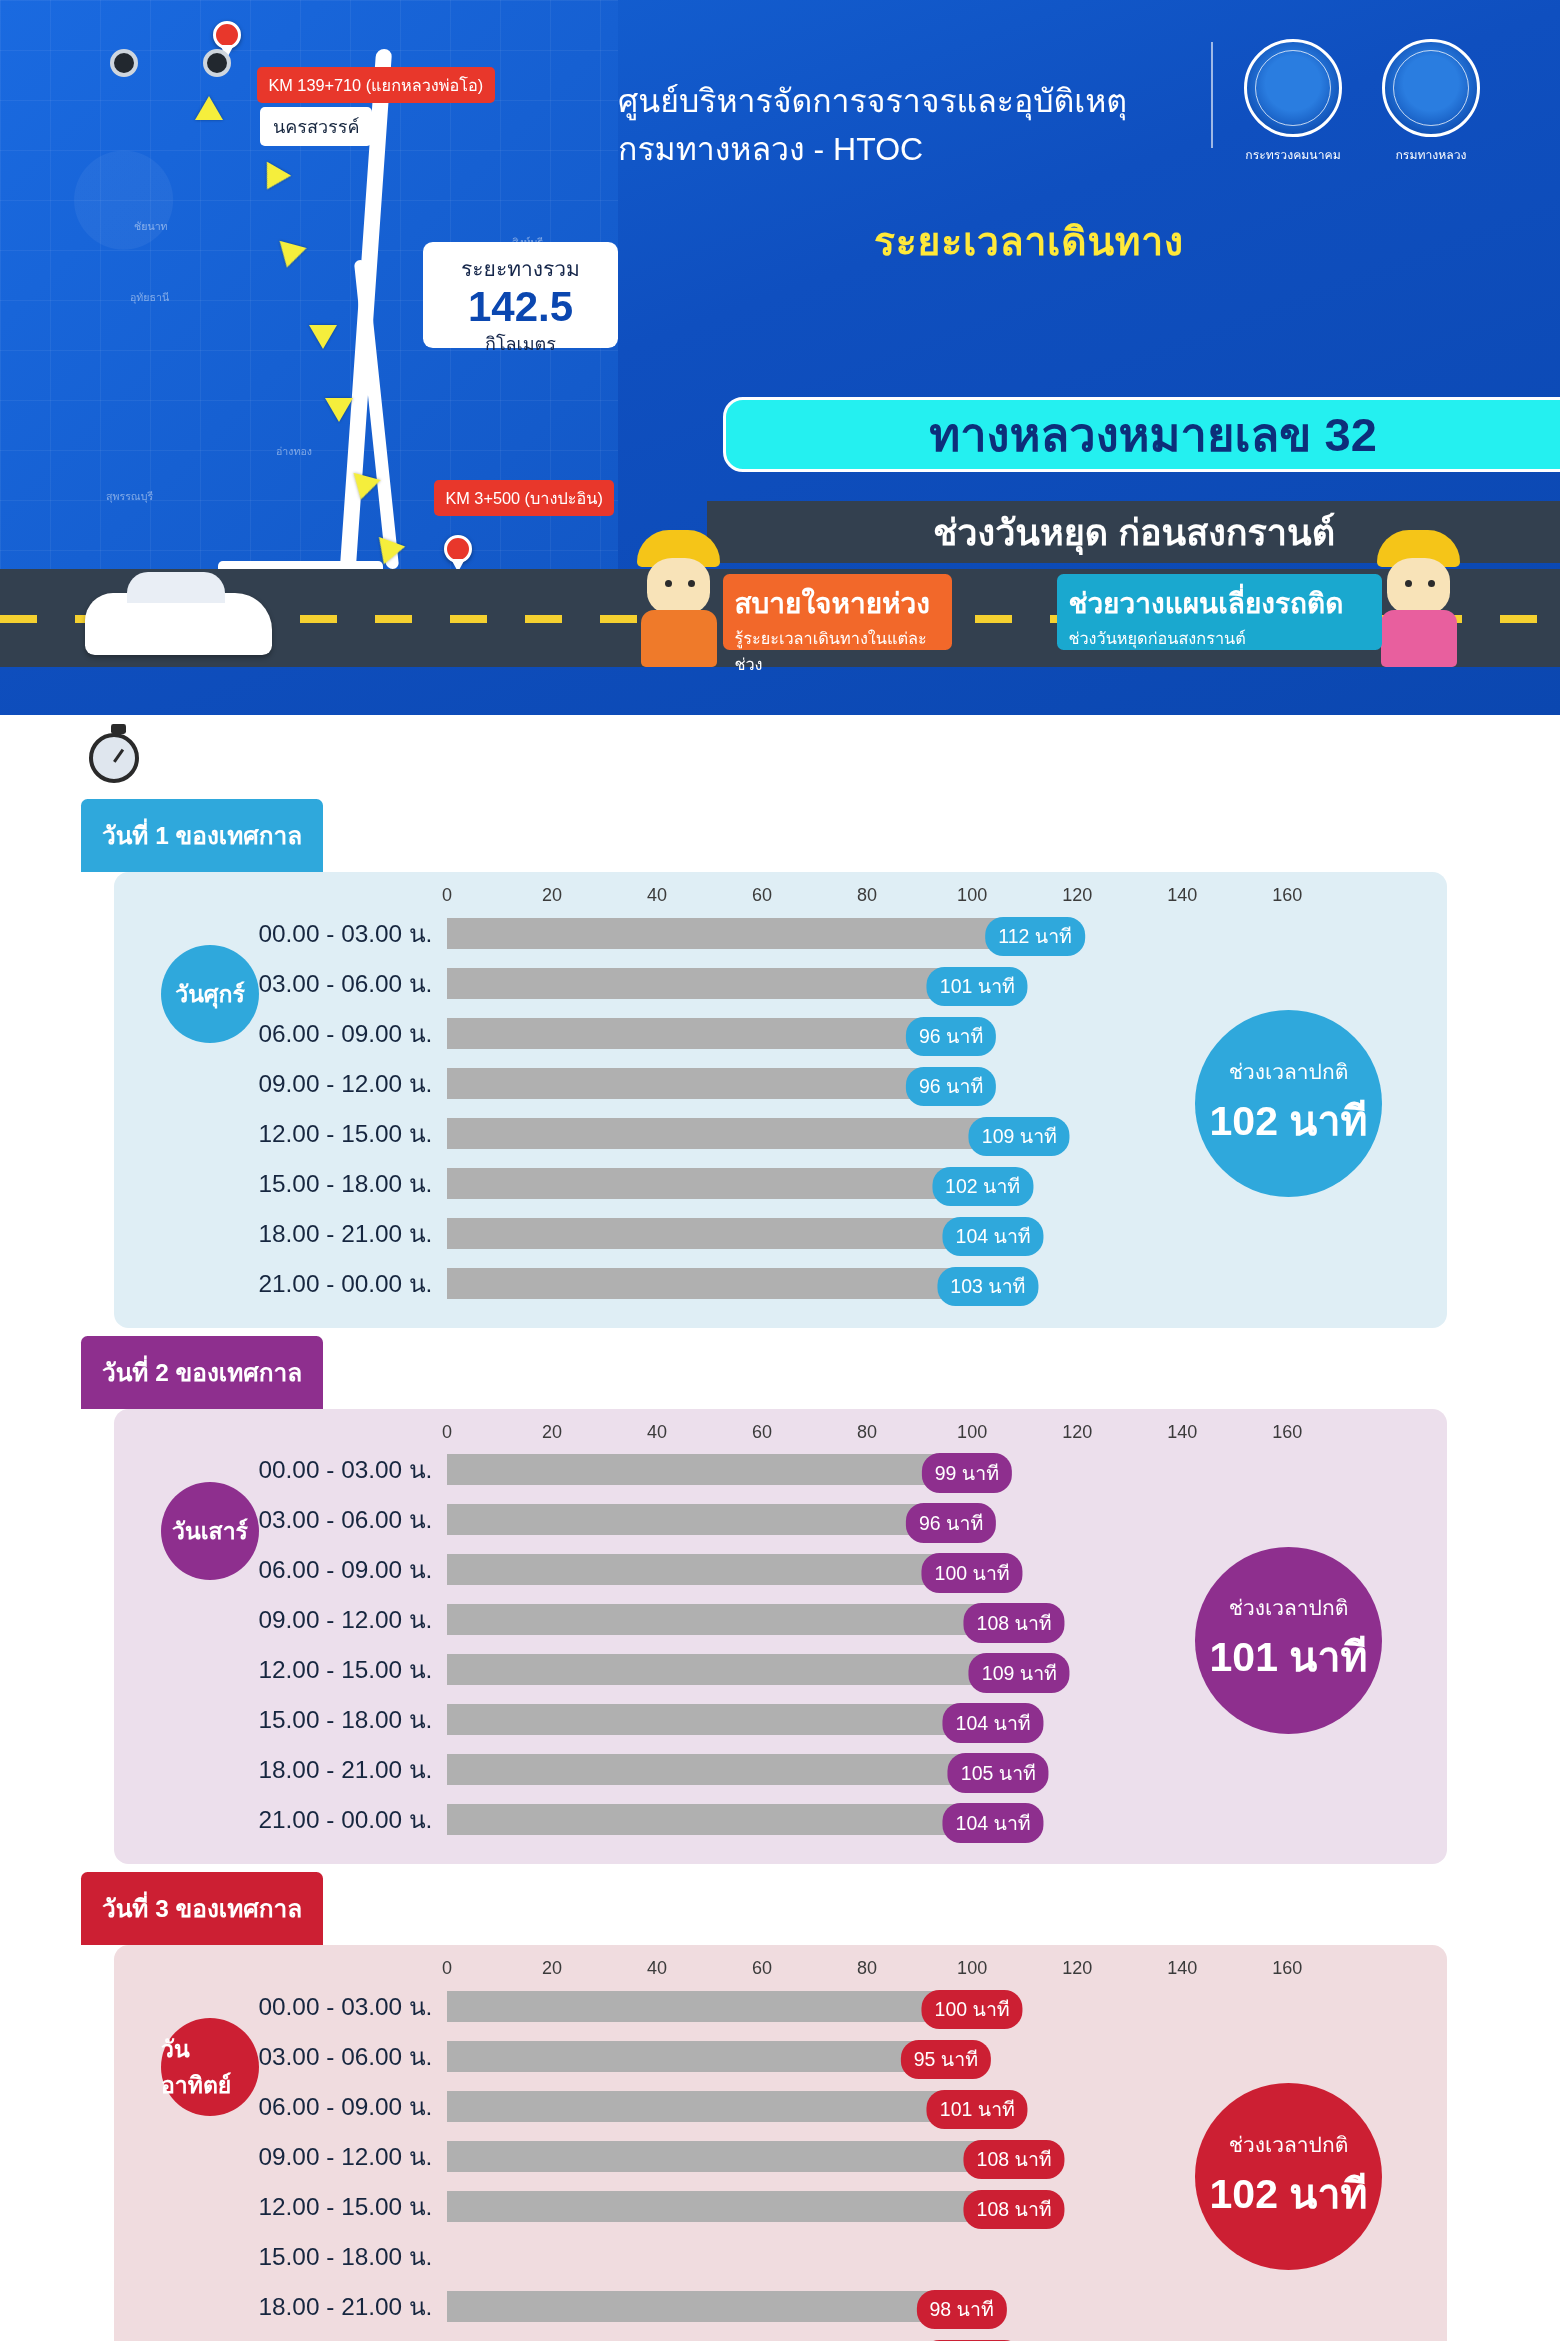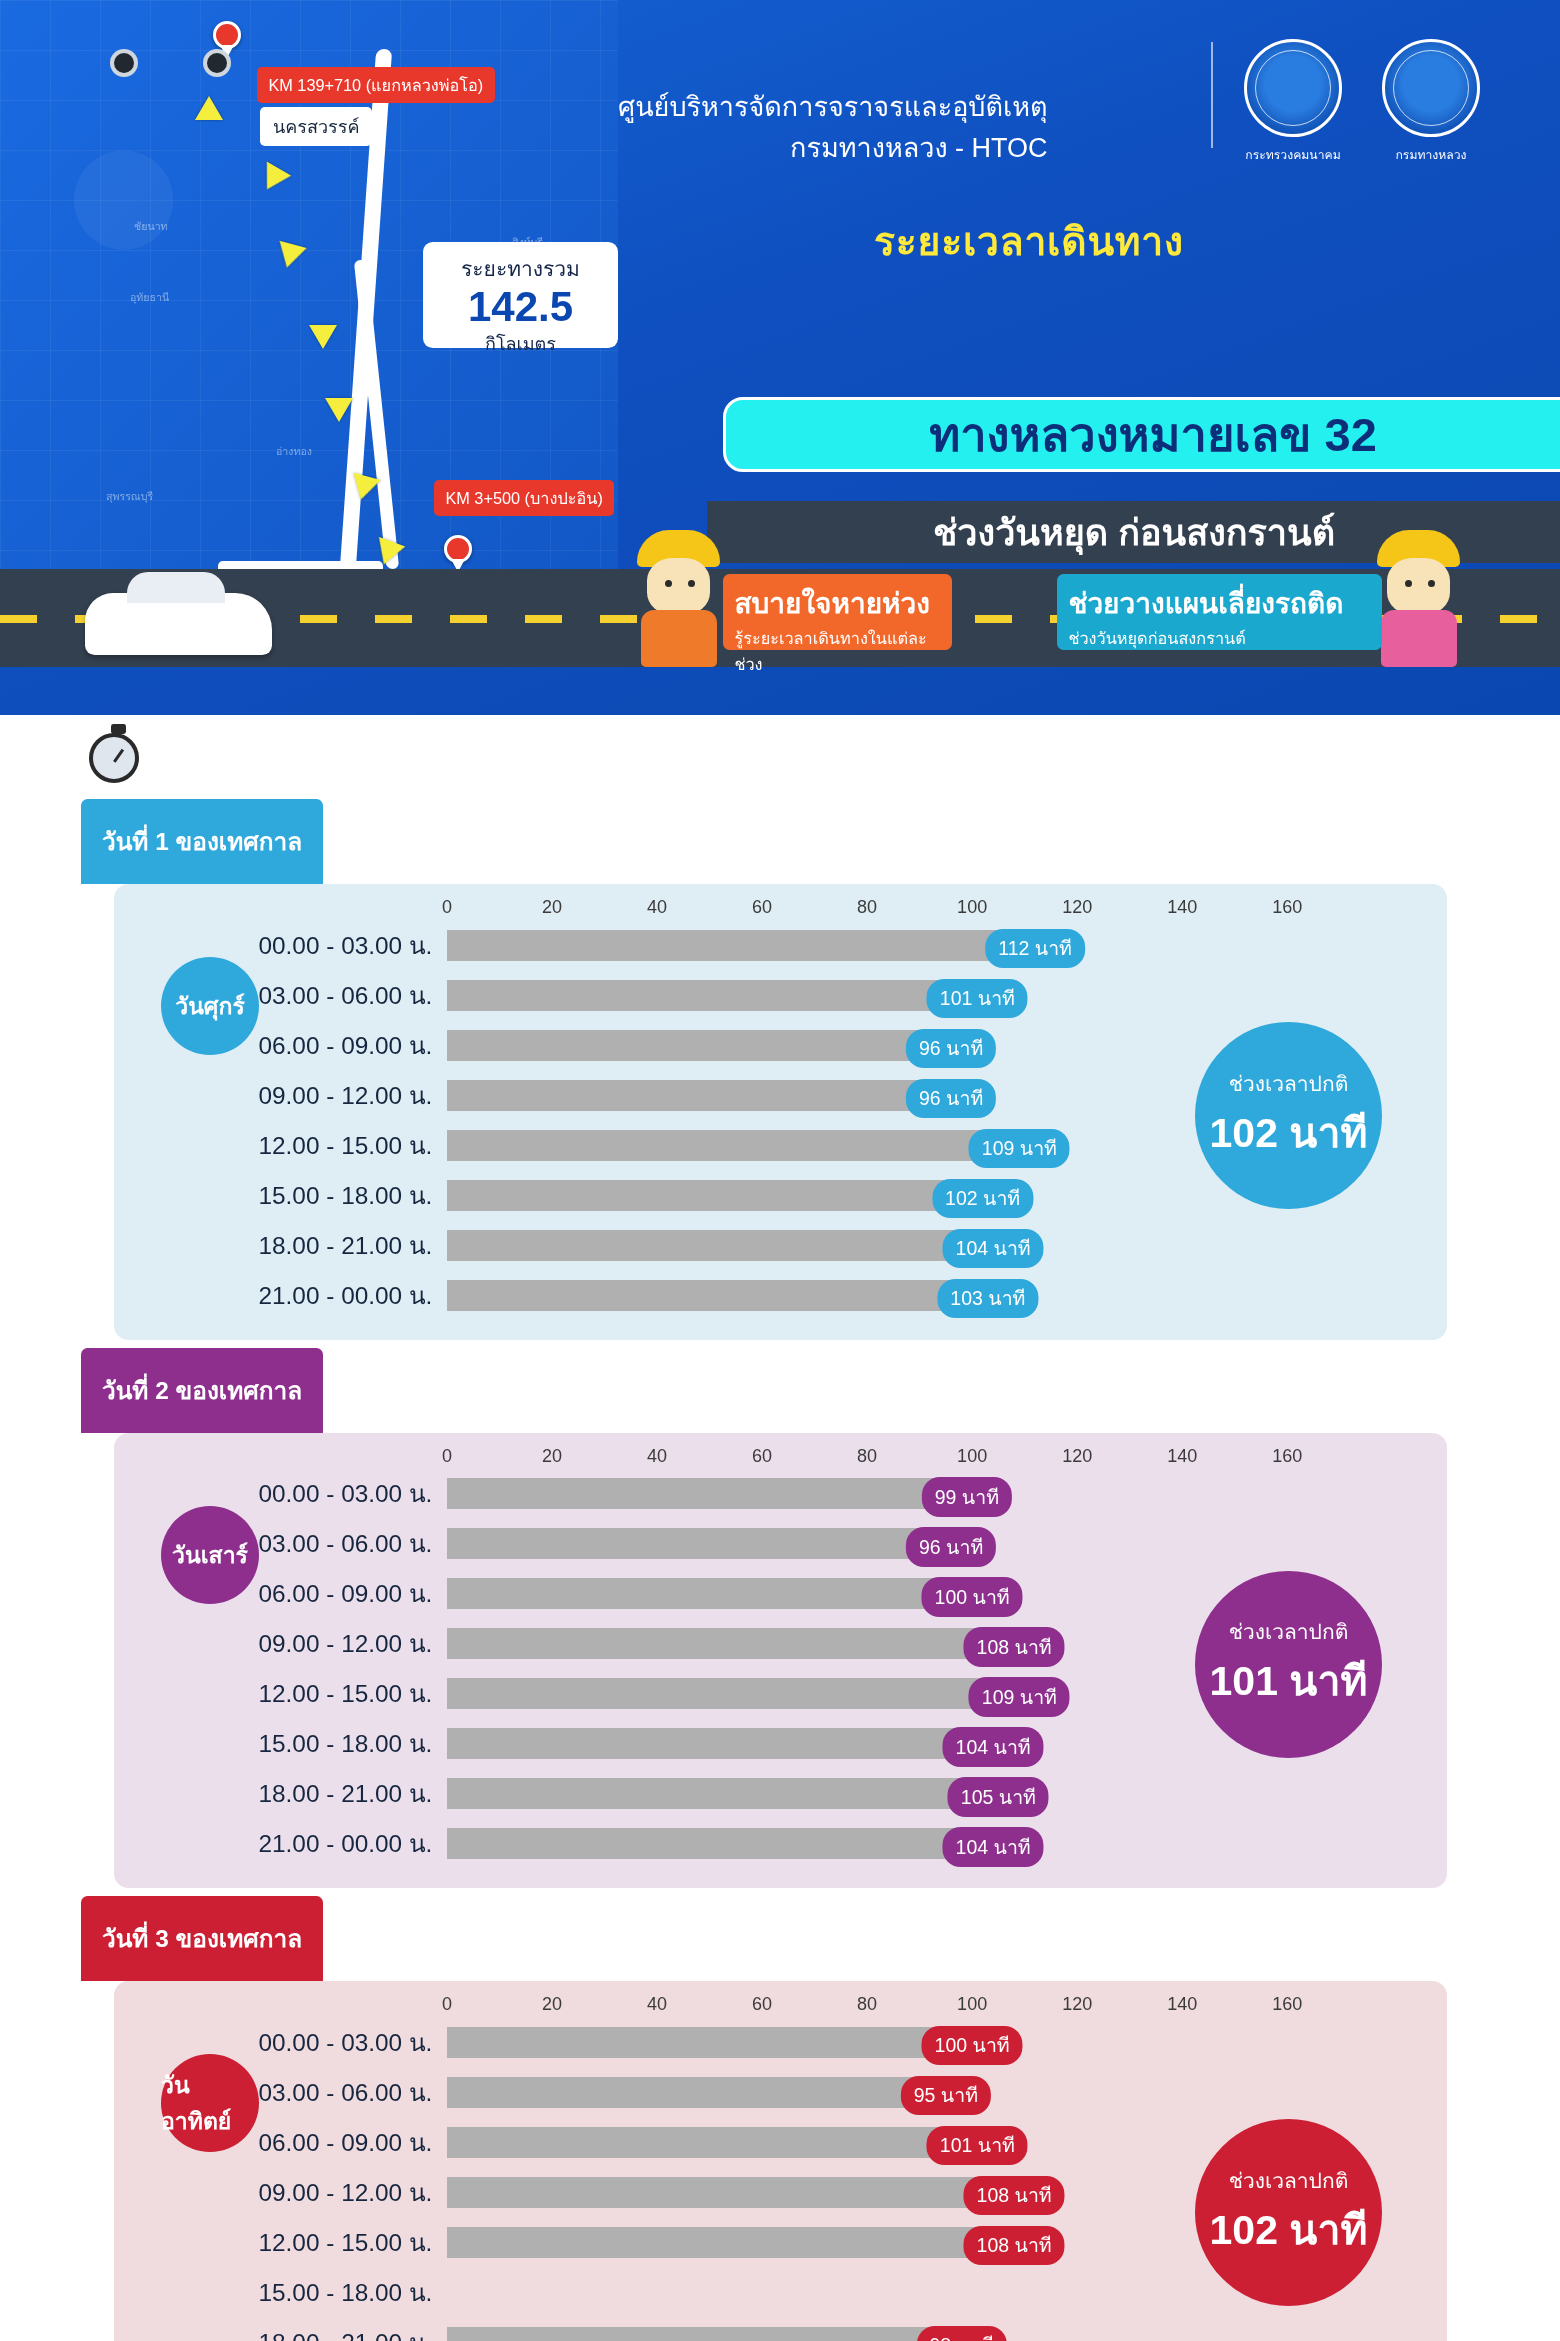--- a/index.html
+++ b/index.html
@@ -119,25 +119,24 @@
     border-radius: 9.8px;
     text-align: center;
     padding-top: 9.8px;
   }
   .dist-box .l1 { font-size: 21px; color: #15264a; }
   .dist-box .l2 { font-size: 42px; color: #0b47b0; font-weight: bold; line-height: 1.05; }
   .dist-box .l3 { font-size: 18px; color: #15264a; }
 
   .org-title {
     position: absolute;
-    left: 618px; top: 87px;
-    color: #ffffff;
-    font-size: 27px;
+    left: 618px; top: 77px;
+    color: #ffffff;
+    font-size: 32px;
     line-height: 1.5;
-    text-align: right;
   }
   .divider-v {
     position: absolute;
     left: 1211px; top: 42px;
     width: 1.6px; height: 106px;
     background: rgba(255,255,255,0.6);
   }
   .seal {
     position: absolute;
     width: 98px; height: 98px;
@@ -349,21 +348,21 @@
 
   .day-block {
     position: relative;
     margin: 8.1px 0 4.9px 0;
   }
   .day-tab {
     display: inline-block;
     color: #fff;
     font-size: 24.4px;
     font-weight: bold;
-    padding: 23px 21px;
+    padding: 17px 21px;
     border-radius: 6.5px 6.5px 0 0;
     margin-left: 81px;
   }
   .panel {
     position: relative;
     margin: 0 114px 0 114px;
     border-radius: 14.6px;
     padding: 13px 0 19.5px 0;
   }
   .axis {

